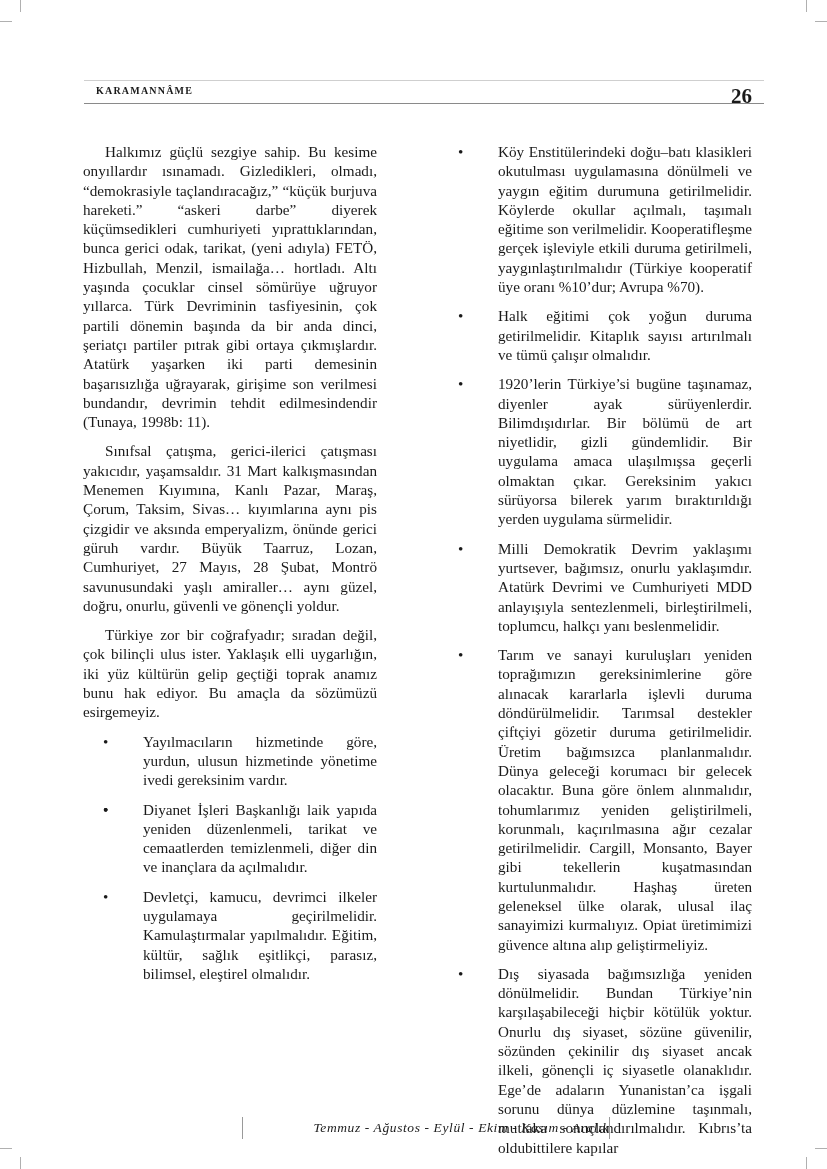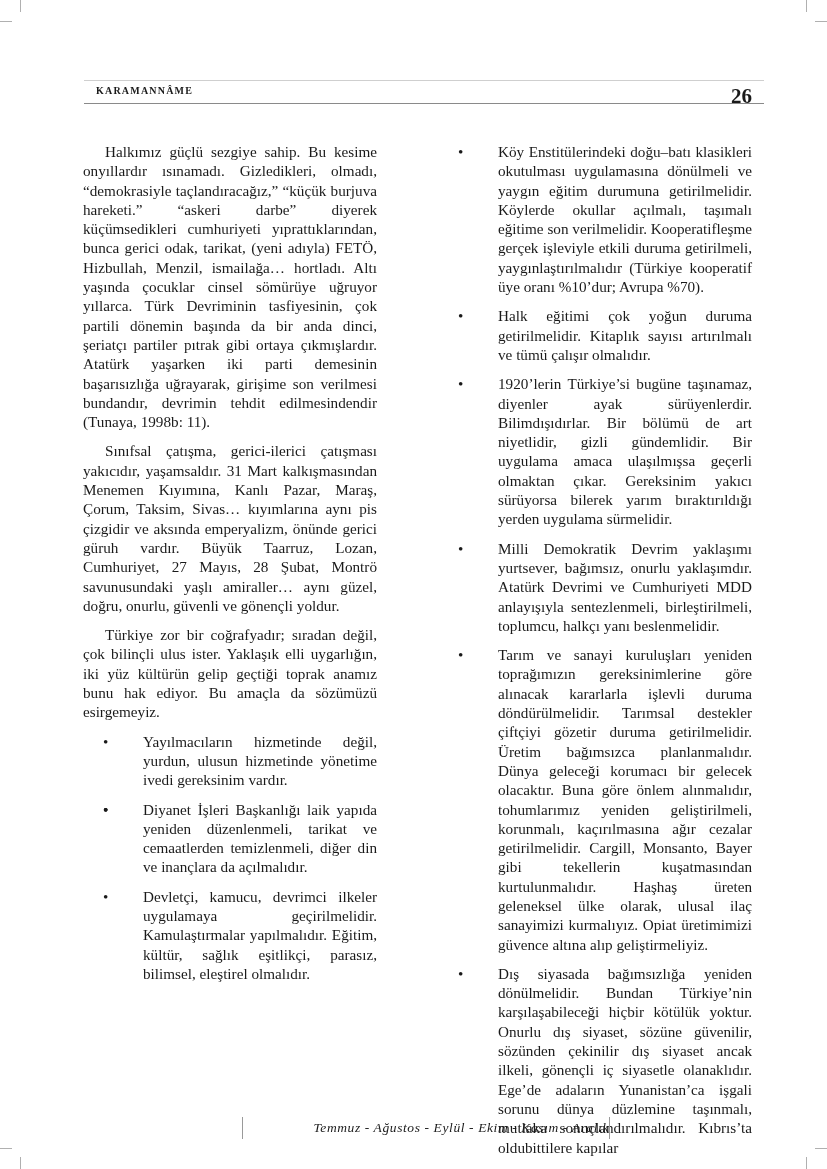--- a/index.html
+++ b/index.html
@@ -37,21 +37,21 @@
 <div class="header">
   <span class="title">KARAMANNÂME</span>
   <span class="pnum">26</span>
 </div>
 
 <div class="col left">
   <p>Halkımız güçlü sezgiye sahip. Bu kesime onyıllardır ısınamadı. Gizledikleri, olmadı, “demokrasiyle taçlandıracağız,” “küçük burjuva hareketi.” “askeri darbe” diyerek küçümsedikleri cumhuriyeti yıprattıklarından, bunca gerici odak, tarikat, (yeni adıyla) FETÖ, Hizbullah, Menzil, ismailağa… hortladı. Altı yaşında çocuklar cinsel sömürüye uğruyor yıllarca. Türk Devriminin tasfiyesinin, çok partili dönemin başında da bir anda dinci, şeriatçı partiler pıtrak gibi ortaya çıkmışlardır. Atatürk yaşarken iki parti demesinin başarısızlığa uğrayarak, girişime son verilmesi bundandır, devrimin tehdit edilmesindendir (Tunaya, 1998b: 11).</p>
   <p>Sınıfsal çatışma, gerici-ilerici çatışması yakıcıdır, yaşamsaldır. 31 Mart kalkışmasından Menemen Kıyımına, Kanlı Pazar, Maraş, Çorum, Taksim, Sivas… kıyımlarına aynı pis çizgidir ve aksında emperyalizm, önünde gerici güruh vardır. Büyük Taarruz, Lozan, Cumhuriyet, 27 Mayıs, 28 Şubat, Montrö savunusundaki yaşlı amiraller… aynı güzel, doğru, onurlu, güvenli ve gönençli yoldur.</p>
   <p>Türkiye zor bir coğrafyadır; sıradan değil, çok bilinçli ulus ister. Yaklaşık elli uygarlığın, iki yüz kültürün gelip geçtiği toprak anamız bunu hak ediyor. Bu amaçla da sözümüzü esirgemeyiz.</p>
   <ul>
-    <li><span class="bullet">•</span><span>Yayılmacıların hizmetinde değil, yurdun, ulusun hizmetinde yönetime ivedi gereksinim vardır.</span></li>
+    <li><span class="bullet">•</span><span>Yayılmacıların hizmetinde göre, yurdun, ulusun hizmetinde yönetime ivedi gereksinim vardır.</span></li>
     <li><span class="bullet">•</span></li>
     <li><span class="bullet">•</span></li>
     <li><span class="bullet">•</span><span>Diyanet İşleri Başkanlığı laik yapıda yeniden düzenlenmeli, tarikat ve cemaatlerden temizlenmeli, diğer din ve inançlara da açılmalıdır.</span></li>
     <li><span class="bullet">•</span><span>Devletçi, kamucu, devrimci ilkeler uygulamaya geçirilmelidir. Kamulaştırmalar yapılmalıdır. Eğitim, kültür, sağlık eşitlikçi, parasız, bilimsel, eleştirel olmalıdır.</span></li>
   </ul>
 </div>
 
 <div class="col right">
   <ul>
     <li><span class="bullet">•</span><span>Köy Enstitülerindeki doğu–batı klasikleri okutulması uygulamasına dönülmeli ve yaygın eğitim durumuna getirilmelidir. Köylerde okullar açılmalı, taşımalı eğitime son verilmelidir. Kooperatifleşme gerçek işleviyle etkili duruma getirilmeli, yaygınlaştırılmalıdır (Türkiye kooperatif üye oranı %10’dur; Avrupa %70).</span></li>

